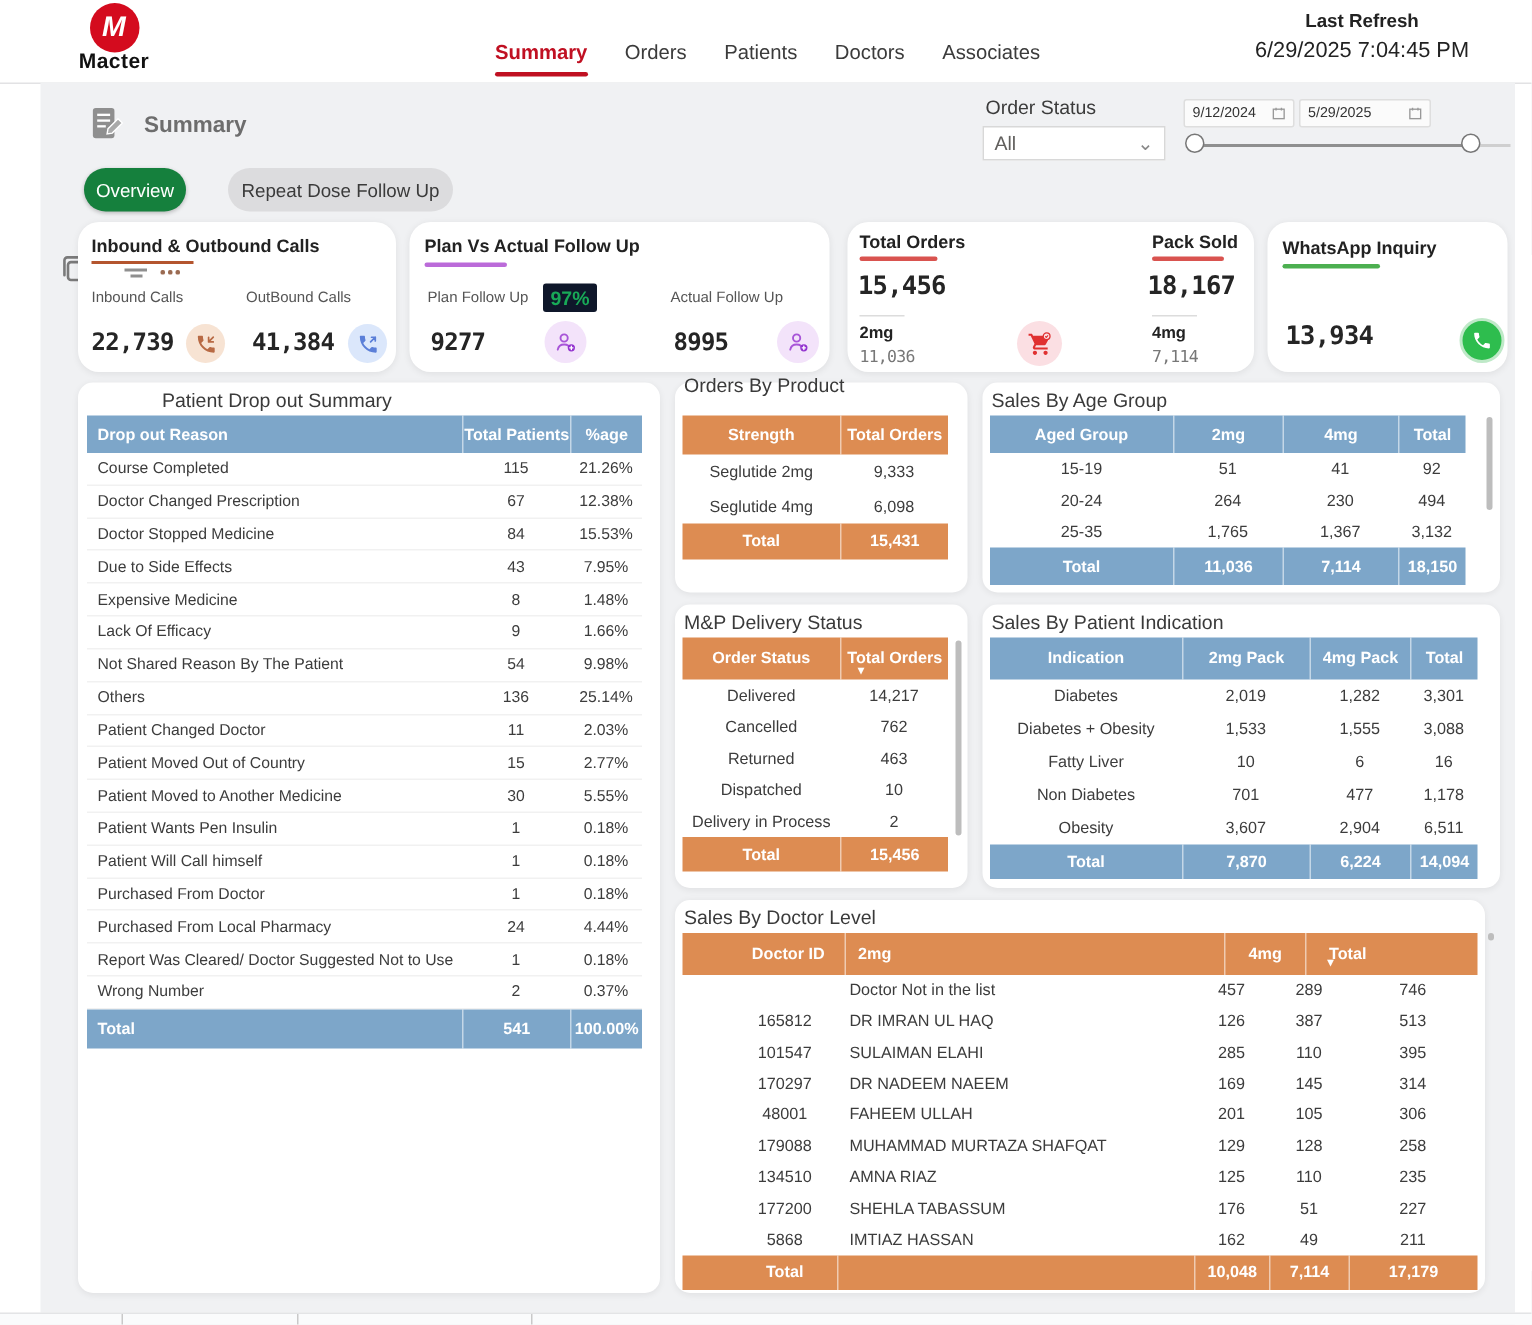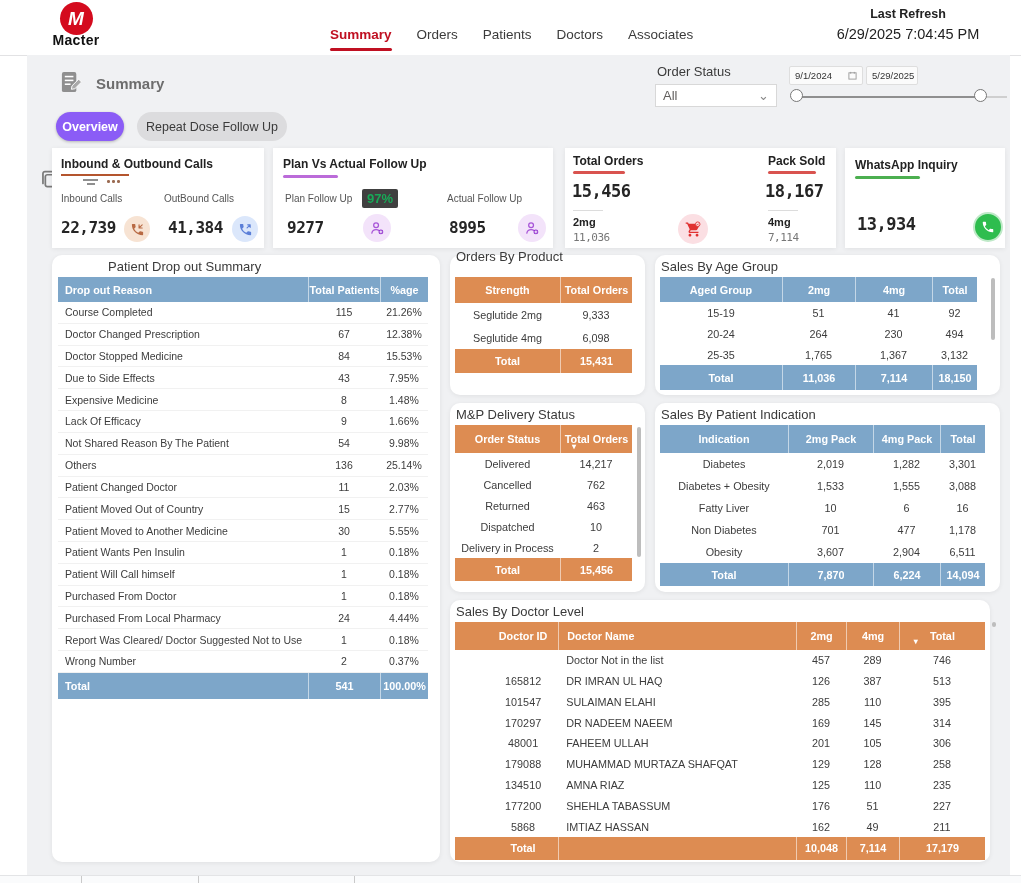--- a/index.html
+++ b/index.html
@@ -27,40 +27,40 @@
   .page-title-icon{position:absolute;left:60px;top:70px;width:23px;height:25px;}
   .page-title{position:absolute;left:96px;top:75px;font-size:15px;font-weight:600;color:#6d6d6d;}
   .os-label{position:absolute;left:657px;top:64px;font-size:13px;color:#3b3b3b;}
   .os-select{position:absolute;left:655px;top:84px;width:122px;height:23px;background:#fff;border:1px solid #d8d8d8;
       display:flex;align-items:center;justify-content:space-between;padding:0 7px;box-sizing:border-box;
       font-size:13px;color:#605e5c;}
   .chev{color:#888;font-size:13px;line-height:10px;}
   .date-box{position:absolute;top:66px;height:19px;background:#fbfbfb;border:1px solid #dedede;border-radius:2px;
       display:flex;align-items:center;justify-content:space-between;padding:0 5px;box-sizing:border-box;
       font-size:9.5px;color:#333;}
-  .db1{left:789px;width:74px;} .db2{left:866px;width:52px;}
+  .db1{left:789px;width:74px;} .db2{left:866px;width:88px;}
   .slider-track{position:absolute;left:797px;top:96px;width:184px;height:2px;background:#8f8f8f;}
   .slider-tail{position:absolute;left:981px;top:96px;width:26px;height:2px;background:#cfcfcf;}
   .slider-handle{position:absolute;top:89px;width:13px;height:13px;border-radius:50%;background:#fff;border:1.5px solid #777;box-sizing:border-box;}
   .sh-left{left:790px;} .sh-right{left:974px;}
   
   .btn{position:absolute;top:112px;height:29px;border-radius:15px;display:flex;align-items:center;justify-content:center;
       font-size:12.5px;cursor:pointer;box-sizing:border-box;}
-  .btn-overview{left:56px;width:68px;background:#8b5cf6;color:#fff;font-weight:bold;box-shadow:0 1px 3px rgba(0,0,0,.25);}
-  .btn-repeat{left:137px;width:150px;background:#dcdcde;color:#3a3a3a;}
+  .btn-overview{left:56px;width:68px;background:#15803d;color:#fff;font-weight:normal;box-shadow:0 1px 3px rgba(0,0,0,.25);}
+  .btn-repeat{left:152px;width:150px;background:#dcdcde;color:#3a3a3a;}
   .copy-icon{position:absolute;left:39px;top:168px;width:19px;height:23px;}
   
-  .kcard{position:absolute;top:148px;height:100px;background:#fff;border-radius:0;box-shadow:0 1px 5px rgba(0,0,0,.07);}
+  .kcard{position:absolute;top:148px;height:100px;background:#fff;border-radius:14px;box-shadow:0 1px 5px rgba(0,0,0,.07);}
   .k1{left:52px;width:212px;} .k2{left:273px;width:280px;} .k3{left:565px;width:271px;} .k4{left:845px;width:160px;}
   .ktitle{position:absolute;font-size:12px;font-weight:bold;color:#222;}
   .klabel{position:absolute;font-size:10px;color:#555;}
   .knum{position:absolute;font-family:"DejaVu Sans Mono",monospace;font-weight:bold;font-size:16px;color:#252525;letter-spacing:-.5px;}
   .bar{position:absolute;height:3px;border-radius:2px;}
   .icircle{position:absolute;border-radius:50%;display:flex;align-items:center;justify-content:center;}
-  .pct-badge{position:absolute;background:#404040;color:#18a957;font-size:13px;font-weight:bold;padding:2px 5px;border-radius:2px;}
+  .pct-badge{position:absolute;background:#0f172a;color:#18a957;font-size:13px;font-weight:bold;padding:2px 5px;border-radius:2px;}
   .mini-rule{position:absolute;width:30px;height:1px;background:#dcdcdc;}
   .cd-line{position:absolute;left:0;top:0;width:68px;height:2px;background:#b4552e;}
   .cd-eq1{position:absolute;left:22px;top:5px;width:15px;height:1.5px;background:#8f8f8f;}
   .cd-eq2{position:absolute;left:26px;top:9px;width:8px;height:1.5px;background:#8f8f8f;}
   .cd-dot{position:absolute;top:6px;width:2.5px;height:2.5px;border-radius:50%;background:#9b6b52;}
   
   .tbl{position:absolute;display:flex;flex-direction:column;font-size:10.8px;color:#3c3c3c;}
   .tr{display:flex;}
   .td{display:flex;align-items:center;justify-content:center;overflow:hidden;white-space:nowrap;box-sizing:border-box;height:100%;}
   .thead,.tfoot{font-weight:bold;font-size:10.8px;}
@@ -132,21 +132,21 @@
 </svg>
 <div class="page-title">Summary</div>
 
 <div class="os-label">Order Status</div>
 <div class="os-select">
   <span>All</span>
   <span class="chev">⌄</span>
 </div>
 
 <div class="date-box db1">
-  <span>9/1/2024</span>
+  <span>9/12/2024</span>
   <svg width="9" height="9" viewBox="0 0 10 10">
     <rect x="1" y="2" width="8" height="7" fill="none" stroke="#999" stroke-width="1"></rect>
     <line x1="3" y1="1" x2="3" y2="3" stroke="#999" stroke-width="1"></line>
     <line x1="7" y1="1" x2="7" y2="3" stroke="#999" stroke-width="1"></line>
   </svg>
 </div>
 <div class="date-box db2">
   <span>5/29/2025</span>
   <svg width="9" height="9" viewBox="0 0 10 10">
     <rect x="1" y="2" width="8" height="7" fill="none" stroke="#999" stroke-width="1"></rect>
@@ -490,21 +490,20 @@
       <div class="td">6,224</div>
       <div class="td">14,094</div>
     </div>
   </div>
 
 <div class="card" style="left:450px;top:600px;width:540px;height:262px;"></div>
 <div class="card-title" style="left:456px;top:604px;">Sales By Doctor Level</div>
 <div class="tbl t-doctor orange">
     <div class="tr thead">
       <div class="td">Doctor ID</div>
-      <div class="td">Doctor Name</div>
       <div class="td">2mg</div>
       <div class="td">4mg</div>
       <div class="td sorted">Total</div>
     </div>
     <div class="tr trow">
       <div class="td"></div>
       <div class="td">Doctor Not in the list</div>
       <div class="td">457</div>
       <div class="td">289</div>
       <div class="td">746</div>

